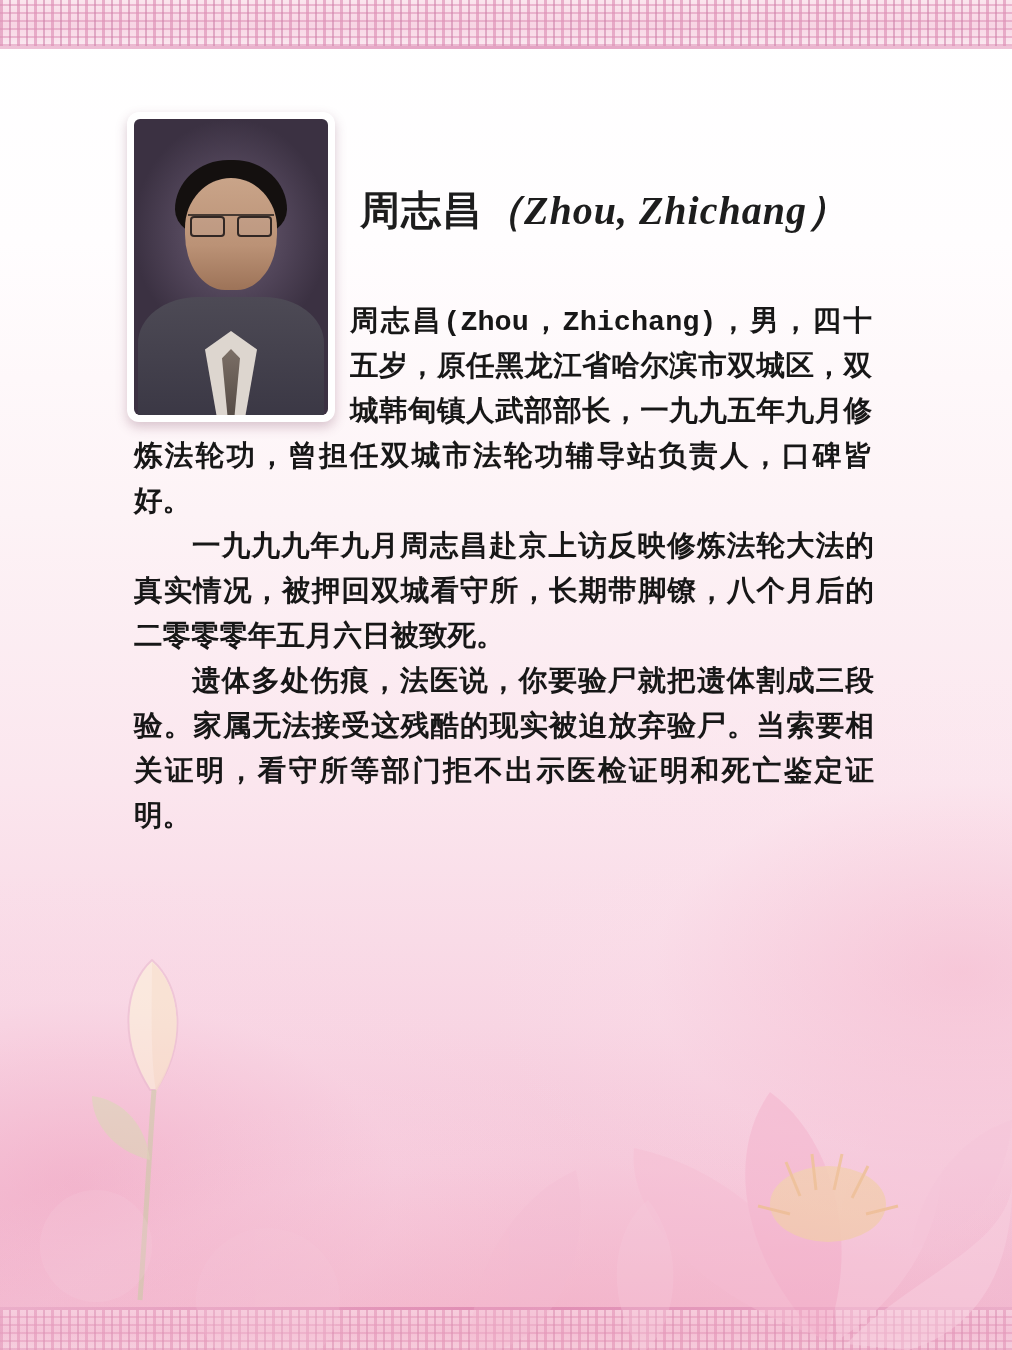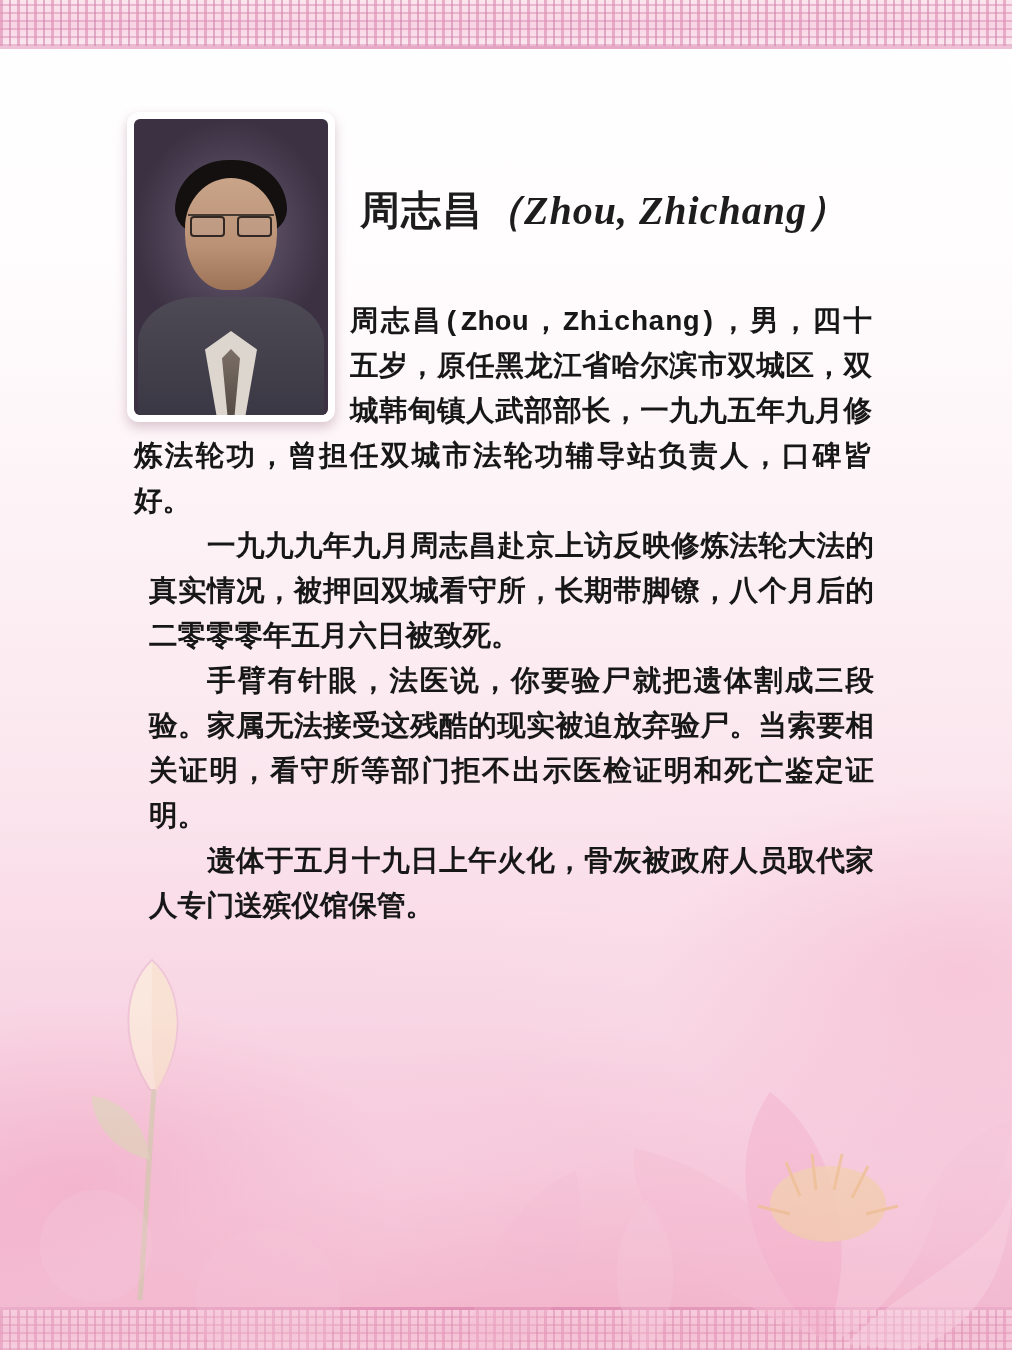--- a/index.html
+++ b/index.html
@@ -205,21 +205,21 @@
     width: 216px;
     height: 126px;
   }
 
   .body-blocks {
     position: absolute;
     left: 134px;
     top: 525px;
     width: 740px;
   }
-  .body-blocks .para { margin: 0 0 0 15px; text-indent: 58px; }
+  .body-blocks .para { margin: 0 0 0 0; text-indent: 58px; }
   .body-blocks .para + .para { margin-top: 0px; }
 </style>
 </head>
 <body>
 
 <div class="page">
 
   <div class="border-band border-top"></div>
   <div class="band-rule rule-top"></div>
   <div class="border-band border-bottom"></div>
@@ -277,18 +277,17 @@
       <span>周志昌</span><span class="pinyin">（Zhou, Zhichang）</span>
     </div>
 
     <div class="p-first-wrap">
       <div class="float-photo-spacer"></div>
       <div class="para">周志昌(Zhou，Zhichang)，男，四十五岁，原任黑龙江省哈尔滨市双城区，双城韩甸镇人武部部长，一九九五年九月修炼法轮功，曾担任双城市法轮功辅导站负责人，口碑皆好。</div>
     </div>
 
     <div class="body-blocks">
       <div class="para">一九九九年九月周志昌赴京上访反映修炼法轮大法的真实情况，被押回双城看守所，长期带脚镣，八个月后的二零零零年五月六日被致死。</div>
-      <div class="para">手臂有针眼，法医说，你要验尸就把遗体割成三段验。家属无法接受这残酷的现实被迫放弃验尸。当索要相关证明，看守所等部门拒不出示医检证明和死亡鉴定证明。</div>
-      <div class="para">遗体于五月十九日上午火化，骨灰被政府人员取代家人专门送殡仪馆保管。</div>
+      <div class="para">遗体多处伤痕，法医说，你要验尸就把遗体割成三段验。家属无法接受这残酷的现实被迫放弃验尸。当索要相关证明，看守所等部门拒不出示医检证明和死亡鉴定证明。</div>
     </div>
 
   </div>
 </div>
 
 </body></html>

